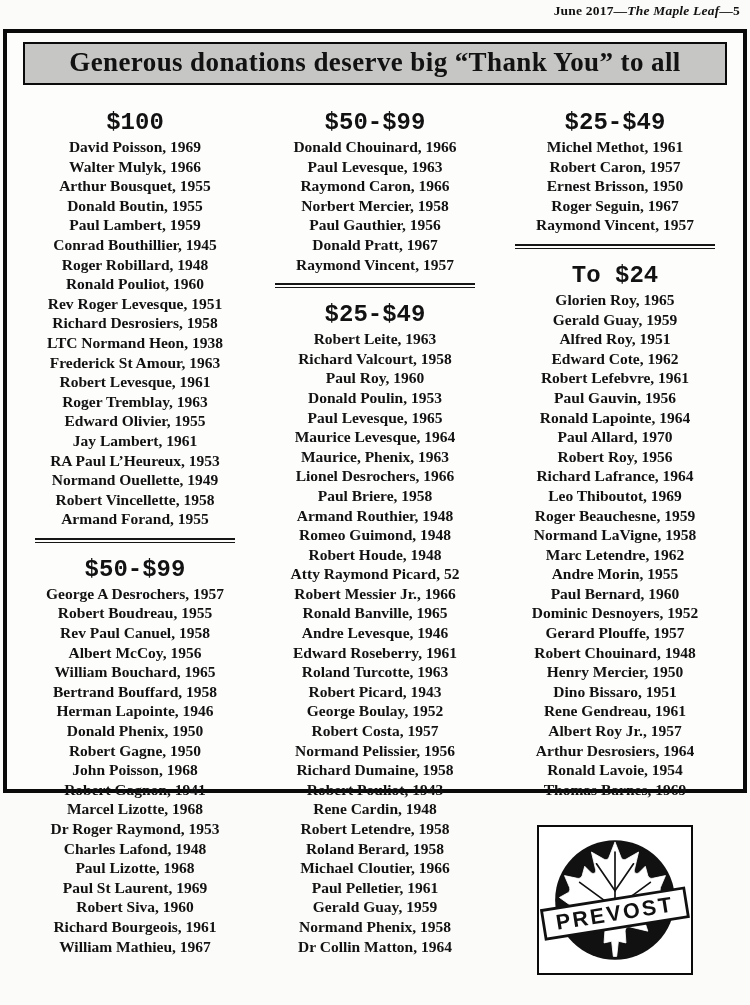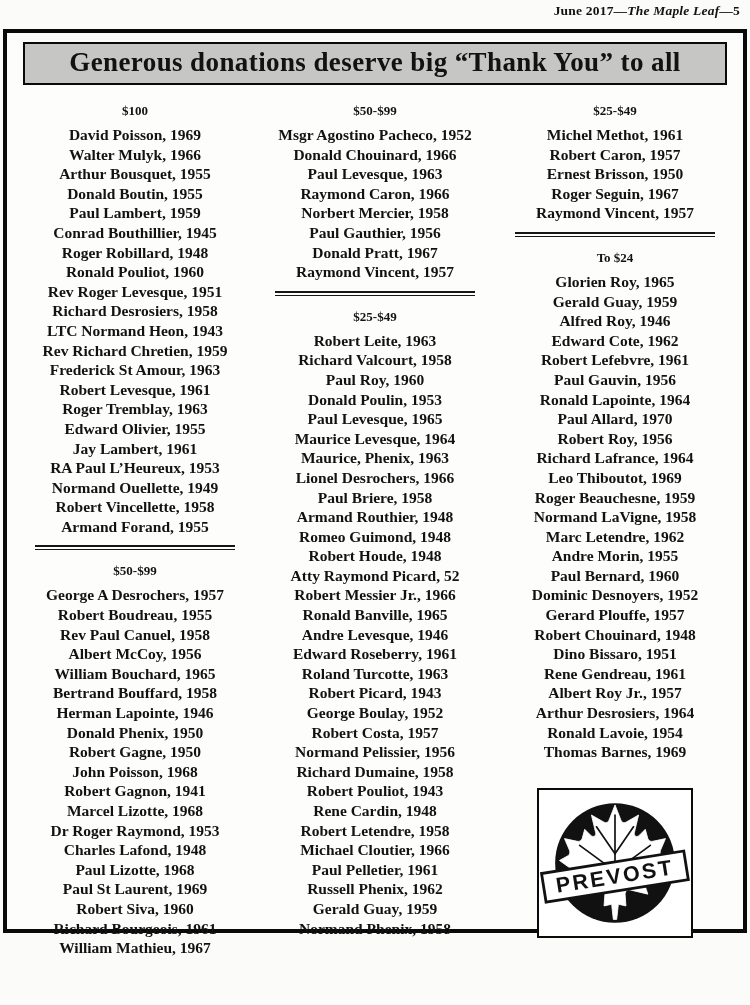--- a/index.html
+++ b/index.html
@@ -16,21 +16,21 @@
     top: 3px; right: 10px;
     font-size: 13.5px;
     font-weight: bold;
     letter-spacing: 0.2px;
     white-space: nowrap;
   }
   .running-head .ital { font-style: italic; text-align: center; }
   .page-box {
     position: absolute;
     left: 3px; top: 29px;
-    width: 744px; height: 904px;
+    width: 744px; height: 764px;
     border: 4px solid #0a0a0a;
     background: #fdfdfc;
   }
   .banner {
     margin: 9px 16px 0 16px;
     border: 2px solid #0a0a0a;
     background: #c6c6c4;
     text-align: center;
     padding: 3px 4px 5px 4px;
   }
@@ -41,24 +41,25 @@
     white-space: nowrap;
   }
   .content {
     padding: 11px 10px 0 10px;
     display: grid;
     grid-template-columns: 1fr 1fr 1fr;
     column-gap: 4px;
   }
   .col { text-align: center; }
   .tier-heading {
-    font-size: 13px;
+    font-size: 24px;
     font-weight: bold;
     line-height: 26px;
-    margin: 2px 0 1px 0;
+    margin: 14px 0 1px 0;
+    font-family: Liberation Mono, monospace;
   }
   .donor {
     font-size: 15.5px;
     font-weight: bold;
     line-height: 19.6px;
     white-space: nowrap;
   }
   .divider {
     width: 85%;
     margin: 9px auto 8px auto;
@@ -94,22 +95,21 @@
         <div class="donor">David Poisson, 1969</div>
         <div class="donor">Walter Mulyk, 1966</div>
         <div class="donor">Arthur Bousquet, 1955</div>
         <div class="donor">Donald Boutin, 1955</div>
         <div class="donor">Paul Lambert, 1959</div>
         <div class="donor">Conrad Bouthillier, 1945</div>
         <div class="donor">Roger Robillard, 1948</div>
         <div class="donor">Ronald Pouliot, 1960</div>
         <div class="donor">Rev Roger Levesque, 1951</div>
         <div class="donor">Richard Desrosiers, 1958</div>
-        <div class="donor">LTC Normand Heon, 1943</div>
-        <div class="donor">Rev Richard Chretien, 1959</div>
+        <div class="donor">LTC Normand Heon, 1938</div>
         <div class="donor">Frederick St Amour, 1963</div>
         <div class="donor">Robert Levesque, 1961</div>
         <div class="donor">Roger Tremblay, 1963</div>
         <div class="donor">Edward Olivier, 1955</div>
         <div class="donor">Jay Lambert, 1961</div>
         <div class="donor">RA Paul L’Heureux, 1953</div>
         <div class="donor">Normand Ouellette, 1949</div>
         <div class="donor">Robert Vincellette, 1958</div>
         <div class="donor">Armand Forand, 1955</div>
         <div class="divider"></div>
@@ -129,21 +129,20 @@
         <div class="donor">Dr Roger Raymond, 1953</div>
         <div class="donor">Charles Lafond, 1948</div>
         <div class="donor">Paul Lizotte, 1968</div>
         <div class="donor">Paul St Laurent, 1969</div>
         <div class="donor">Robert Siva, 1960</div>
         <div class="donor">Richard Bourgeois, 1961</div>
         <div class="donor">William Mathieu, 1967</div>
       </div>
     <div class="col">
         <div class="tier-heading">$50-$99</div>
-        <div class="donor">Msgr Agostino Pacheco, 1952</div>
         <div class="donor">Donald Chouinard, 1966</div>
         <div class="donor">Paul Levesque, 1963</div>
         <div class="donor">Raymond Caron, 1966</div>
         <div class="donor">Norbert Mercier, 1958</div>
         <div class="donor">Paul Gauthier, 1956</div>
         <div class="donor">Donald Pratt, 1967</div>
         <div class="donor">Raymond Vincent, 1957</div>
         <div class="divider"></div>
         <div class="tier-heading">$25-$49</div>
         <div class="donor">Robert Leite, 1963</div>
@@ -165,55 +164,57 @@
         <div class="donor">Edward Roseberry, 1961</div>
         <div class="donor">Roland Turcotte, 1963</div>
         <div class="donor">Robert Picard, 1943</div>
         <div class="donor">George Boulay, 1952</div>
         <div class="donor">Robert Costa, 1957</div>
         <div class="donor">Normand Pelissier, 1956</div>
         <div class="donor">Richard Dumaine, 1958</div>
         <div class="donor">Robert Pouliot, 1943</div>
         <div class="donor">Rene Cardin, 1948</div>
         <div class="donor">Robert Letendre, 1958</div>
+        <div class="donor">Roland Berard, 1958</div>
         <div class="donor">Michael Cloutier, 1966</div>
         <div class="donor">Paul Pelletier, 1961</div>
-        <div class="donor">Russell Phenix, 1962</div>
         <div class="donor">Gerald Guay, 1959</div>
         <div class="donor">Normand Phenix, 1958</div>
+        <div class="donor">Dr Collin Matton, 1964</div>
       </div>
     <div class="col">
       <div>
           <div class="tier-heading">$25-$49</div>
           <div class="donor">Michel Methot, 1961</div>
           <div class="donor">Robert Caron, 1957</div>
           <div class="donor">Ernest Brisson, 1950</div>
           <div class="donor">Roger Seguin, 1967</div>
           <div class="donor">Raymond Vincent, 1957</div>
           <div class="divider"></div>
           <div class="tier-heading">To $24</div>
           <div class="donor">Glorien Roy, 1965</div>
           <div class="donor">Gerald Guay, 1959</div>
-          <div class="donor">Alfred Roy, 1946</div>
+          <div class="donor">Alfred Roy, 1951</div>
           <div class="donor">Edward Cote, 1962</div>
           <div class="donor">Robert Lefebvre, 1961</div>
           <div class="donor">Paul Gauvin, 1956</div>
           <div class="donor">Ronald Lapointe, 1964</div>
           <div class="donor">Paul Allard, 1970</div>
           <div class="donor">Robert Roy, 1956</div>
           <div class="donor">Richard Lafrance, 1964</div>
           <div class="donor">Leo Thiboutot, 1969</div>
           <div class="donor">Roger Beauchesne, 1959</div>
           <div class="donor">Normand LaVigne, 1958</div>
           <div class="donor">Marc Letendre, 1962</div>
           <div class="donor">Andre Morin, 1955</div>
           <div class="donor">Paul Bernard, 1960</div>
           <div class="donor">Dominic Desnoyers, 1952</div>
           <div class="donor">Gerard Plouffe, 1957</div>
           <div class="donor">Robert Chouinard, 1948</div>
+          <div class="donor">Henry Mercier, 1950</div>
           <div class="donor">Dino Bissaro, 1951</div>
           <div class="donor">Rene Gendreau, 1961</div>
           <div class="donor">Albert Roy Jr., 1957</div>
           <div class="donor">Arthur Desrosiers, 1964</div>
           <div class="donor">Ronald Lavoie, 1954</div>
           <div class="donor">Thomas Barnes, 1969</div>
         </div>
       <div class="logo-box">
         <svg width="150" height="144" viewBox="0 0 160 154">
           <circle cx="80" cy="77" r="64" fill="#111111"></circle>

